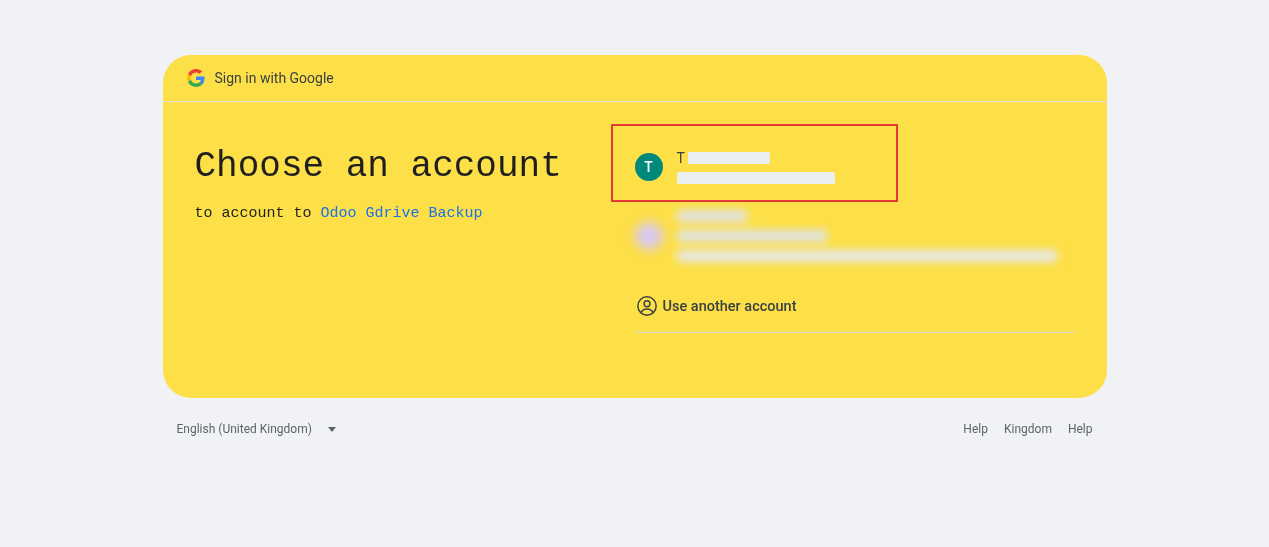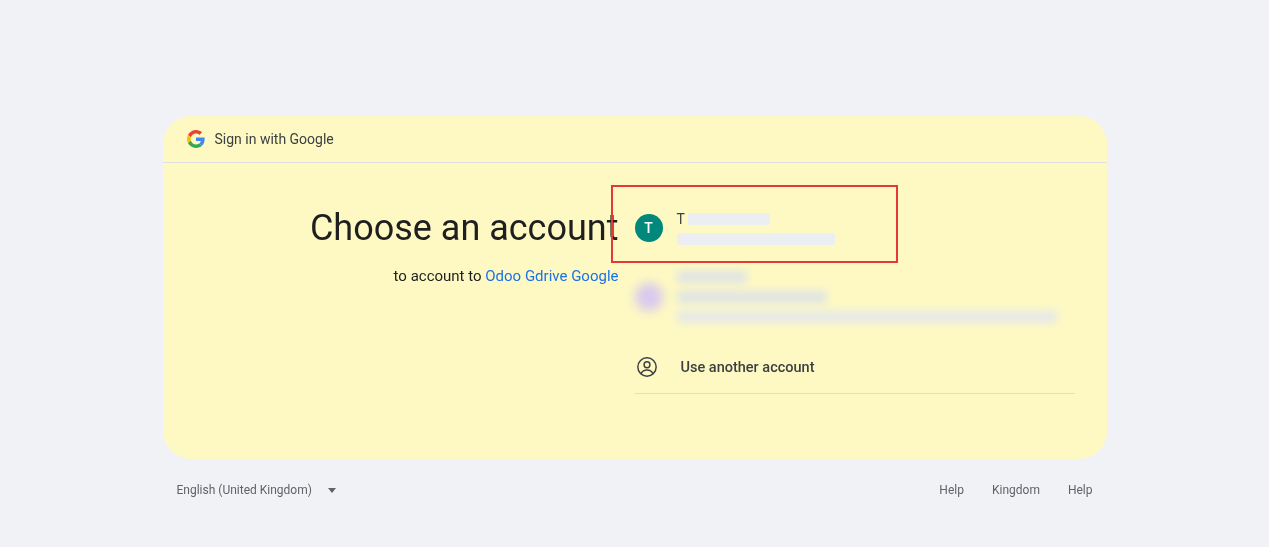--- a/index.html
+++ b/index.html
@@ -5,26 +5,25 @@
     * { margin: 0; padding: 0; box-sizing: border-box; }
     body {
       font-family: 'Google Sans', Roboto, Arial, sans-serif;
       background: #f0f2f5;
       width: 1269px;
       height: 547px;
       position: relative;
       overflow: hidden;
     }
     .card {
-      background: #fef9c3;
+      background: #fde047;
       border-radius: 28px;
       width: 944px;
-      margin: 116px auto 0;
+      margin: 55px auto 0;
       overflow: hidden;
-      text-align: right;
     }
     .card-header {
       display: flex;
       align-items: center;
       padding: 14px 24px;
       border-bottom: 1px solid #e0e0e0;
     }
     .g-logo-wrap { display:flex; align-items:center; }
     .header-text {
       font-size: 14px;
@@ -33,20 +32,21 @@
       font-weight: 400;
     }
     .card-body {
       display: flex;
       padding: 36px 32px 58px;
       min-height: 296px;
     }
     .left {
       flex: 0 0 50%;
       padding-right: 16px;
+      font-family: Liberation Mono, monospace;
     }
     .title {
       font-size: 36px;
       font-weight: 400;
       color: #1f1f1f;
       margin-top: 8px;
     }
     .subtitle-row {
       margin-top: 18px;
       font-size: 15px;
@@ -80,37 +80,37 @@
       border: 2px solid #e53935;
       position: absolute;
       pointer-events: none;
     }
     .row2-blur { filter: blur(4px); padding:14px 4px 18px 0;}
     .row2-blur .acc-text-col { gap:8px;}
     .row2-blur .lineA { width:70px; height:12px; background:#dfe3e6; border-radius:2px;}
     .row2-blur .lineB { width:150px; height:12px; background:#dfe3e6; border-radius:2px;}
     .row2-blur .lineC { width:380px; height:12px; background:#e5e8ea; border-radius:2px;}
     .another-row {
-      display:flex; align-items:center; gap:22px;
+      display:flex; align-items:center; gap:4px;
       padding: 14px 0;
       border-bottom: 1px solid #dadce0;
       cursor:pointer;
     }
     .person-icon { width:24px; height:24px; display:flex; align-items:center; justify-content:center;}
     .another-text { font-size:14.5px; color:#3c4043; font-weight:500;}
     .footer {
       width: 944px;
       margin: 24px auto 0;
       display:flex; align-items:center; justify-content:space-between;
       padding: 0 14px;
       font-size:12px;
       color:#5f6368;
     }
     .lang-picker { display:flex; align-items:center; gap:16px; cursor:pointer;}
-    .footer-links { display:flex; gap:28px;}
+    .footer-links { display:flex; gap:16px;}
     .footer-links span { cursor:pointer;}
     .caret { width:0; height:0; border-left:4px solid transparent; border-right:4px solid transparent; border-top:5px solid #5f6368;}
   </style>
 </head>
 <body>
 
 <div class="card">
   <div class="card-header">
     <span class="g-logo-wrap">
       <svg width="18" height="18" viewBox="0 0 48 48">
@@ -120,21 +120,21 @@
           <path fill="#34A853" d="M24 48c6.48 0 11.93-2.13 15.89-5.81l-7.73-6c-2.15 1.45-4.92 2.3-8.16 2.3-6.26 0-11.57-4.22-13.47-9.91l-7.98 6.19C6.51 42.62 14.62 48 24 48z"></path>
         </svg>
     </span>
     <span class="header-text">Sign in with Google</span>
   </div>
 
   <div class="card-body">
     <div class="left">
       <h1 class="title">Choose an account</h1>
       <div class="subtitle-row">
-        <span>to account to </span><a href="#" class="app-link">Odoo Gdrive Google</a>
+        <span>to account to </span><a href="#" class="app-link">Odoo Gdrive Backup</a>
       </div>
     </div>
 
     <div class="right" style="position:relative;">
       <div class="highlight-box" style="left:-24px; top:-14px; width:287px; height:78px;"></div>
 
       <div class="account-row">
         <div class="avatar avatar-teal">
             <span>T</span>
           </div>

